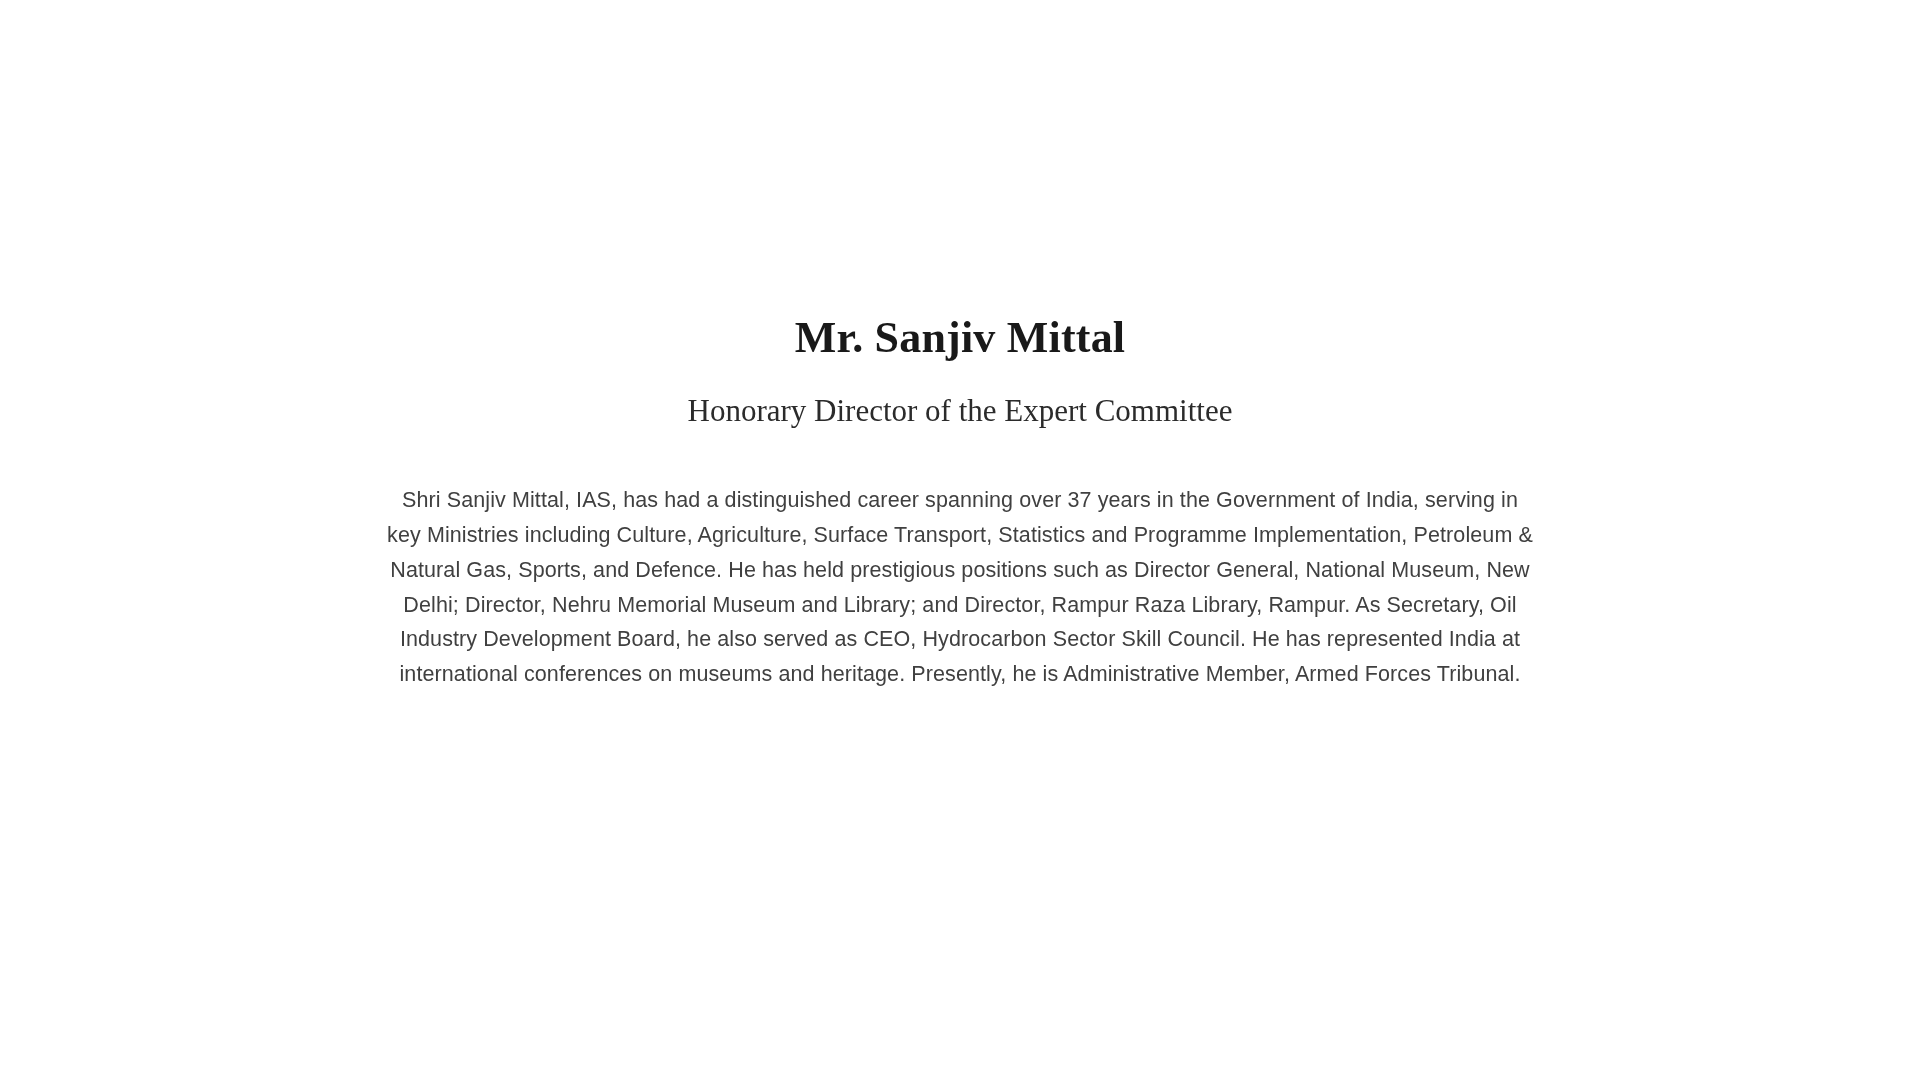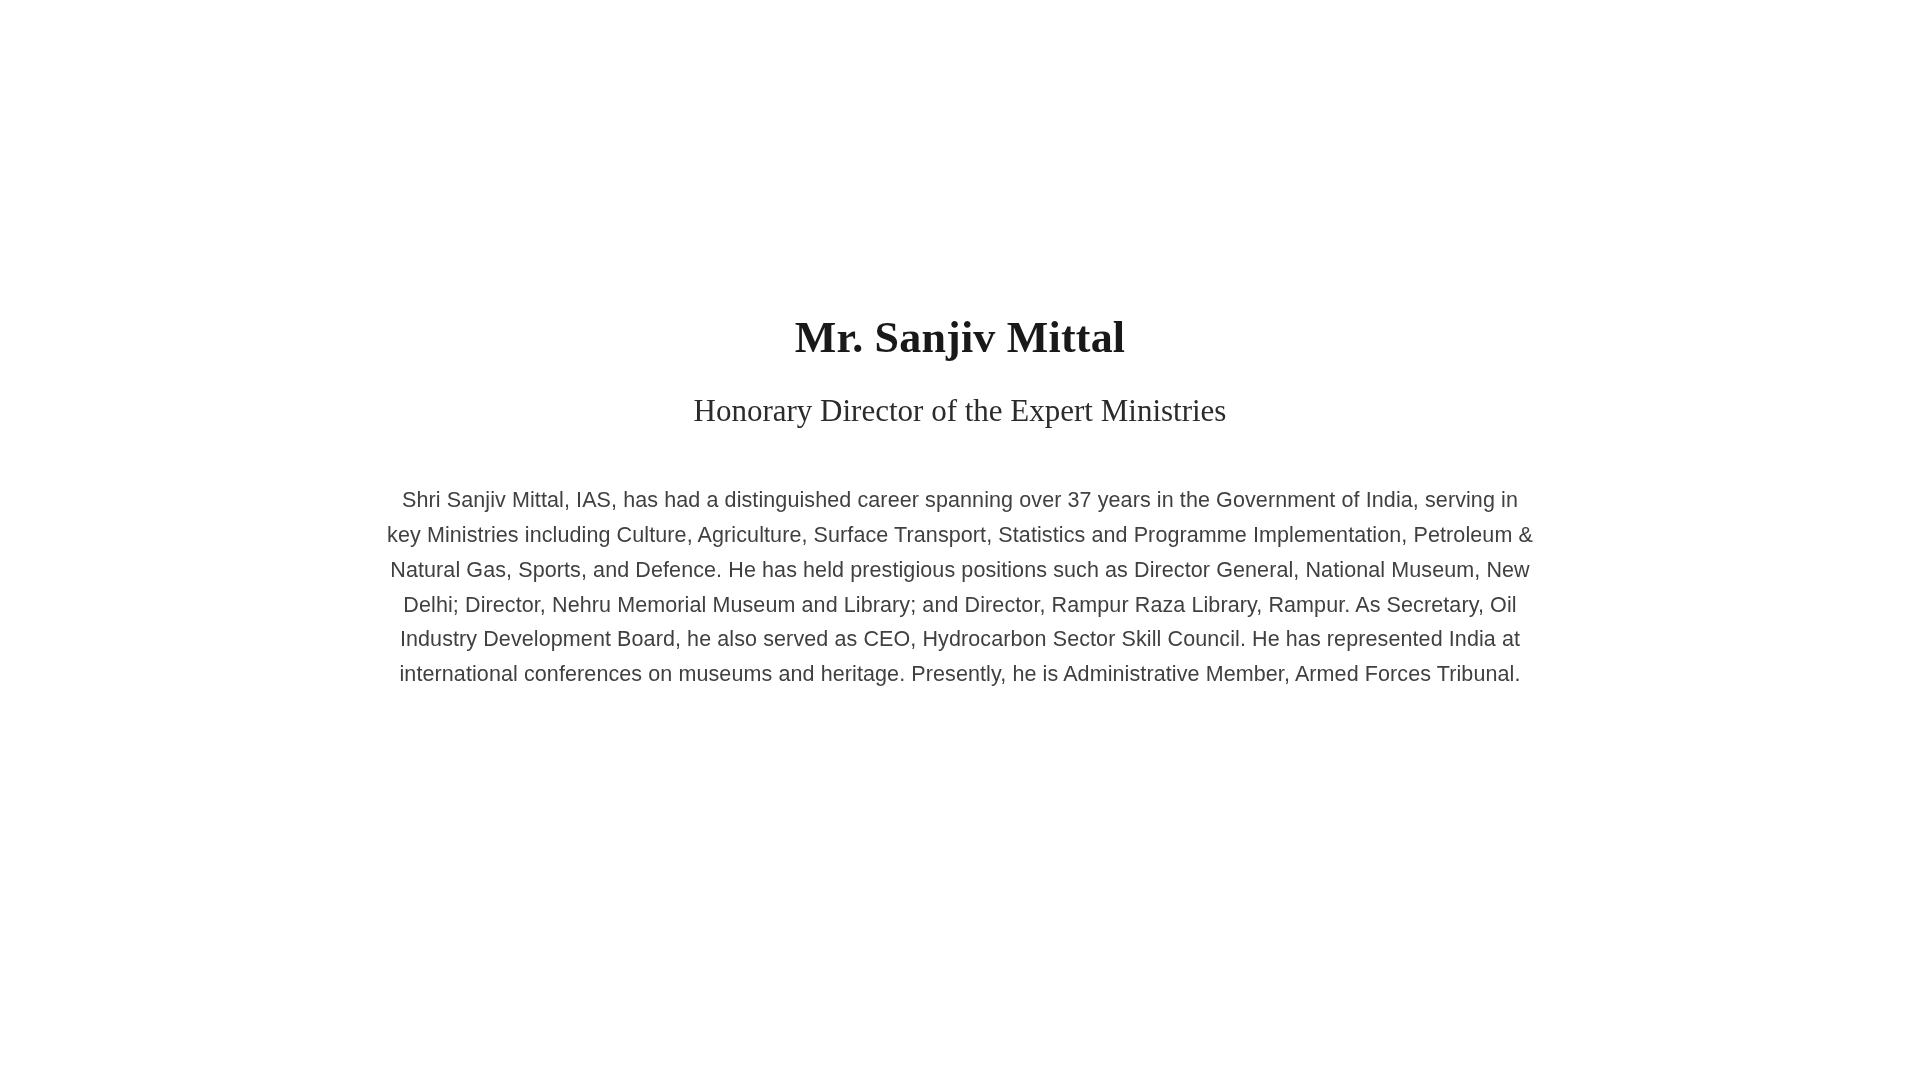--- a/index.html
+++ b/index.html
@@ -54,16 +54,16 @@
     text-align: center;
     letter-spacing: 0.1px;
   }
 </style>
 </head>
 <body>
 
 <div class="page">
   <div class="profile-block">
     <h1 class="person-name">Mr. Sanjiv Mittal</h1>
-    <h2 class="person-role">Honorary Director of the Expert Ministries</h2>
+    <h2 class="person-role">Honorary Director of the Expert Committee</h2>
     <p class="person-bio">Shri Sanjiv Mittal, IAS, has had a distinguished career spanning over 37 years in the Government of India, serving in key Ministries including Culture, Agriculture, Surface Transport, Statistics and Programme Implementation, Petroleum &amp; Natural Gas, Sports, and Defence. He has held prestigious positions such as Director General, National Museum, New Delhi; Director, Nehru Memorial Museum and Library; and Director, Rampur Raza Library, Rampur. As Secretary, Oil Industry Development Board, he also served as CEO, Hydrocarbon Sector Skill Council. He has represented India at international conferences on museums and heritage. Presently, he is Administrative Member, Armed Forces Tribunal.</p>
   </div>
 </div>
 
 </body></html>

